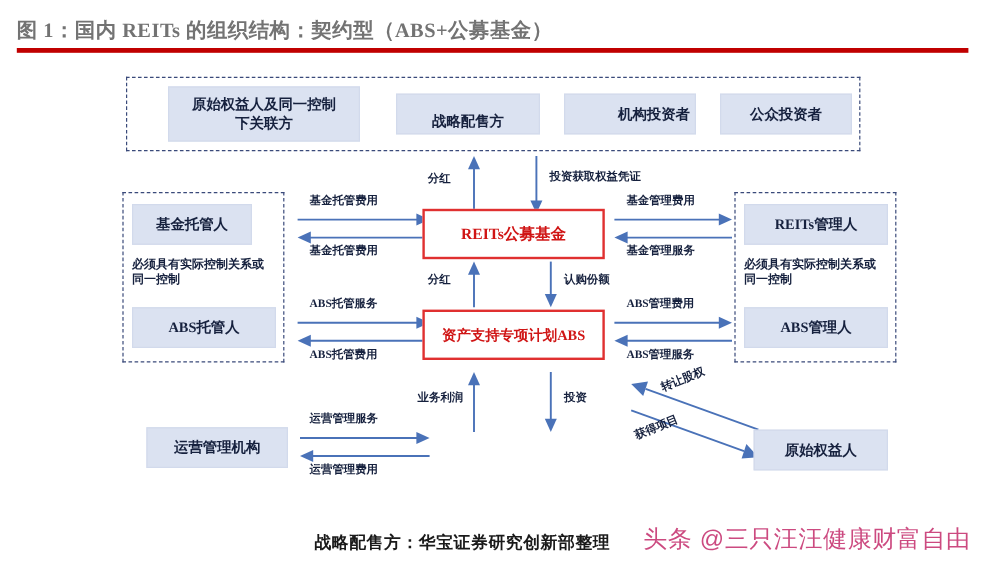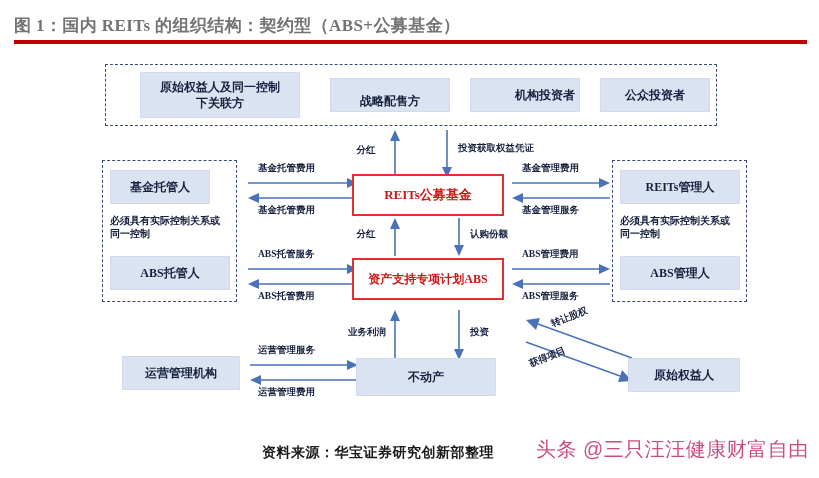--- a/index.html
+++ b/index.html
@@ -278,36 +278,33 @@
     <polygon class="arr-head" points="108,5 97,10 97,0"></polygon>
   </svg>
   <div class="edge-label" style="left:258px; top:298px;">运营管理服务</div>
 
   <svg class="arrow-svg" style="left:250px; top:327px; width:108px; height:10px;" viewBox="0 0 108 10">
     <line class="arr-line" x1="108" y1="5" x2="10" y2="5"></line>
     <polygon class="arr-head" points="0,5 11,10 11,0"></polygon>
   </svg>
   <div class="edge-label" style="left:258px; top:340px;">运营管理费用</div>
 
-  <div class="node" style="left:356px; top:310px; width:140px; height:38px;">
-    <span>不动产</span>
-  </div>
 
   <svg class="arrow-svg" style="left:524px; top:268px; width:110px; height:50px;" viewBox="0 0 110 50">
     <line class="arr-line" x1="108" y1="42" x2="14" y2="8"></line>
     <polygon class="arr-head" points="2,4 16,2 12,14"></polygon>
   </svg>
   <div class="edge-label rot-a" style="left:552px; top:272px;">转让股权</div>
 
   <svg class="arrow-svg" style="left:524px; top:286px; width:110px; height:52px;" viewBox="0 0 110 52">
     <line class="arr-line" x1="2" y1="8" x2="96" y2="42"></line>
     <polygon class="arr-head" points="108,47 94,48 98,36"></polygon>
   </svg>
   <div class="edge-label rot-a" style="left:530px; top:312px;">获得项目</div>
 
   <div class="node" style="left:628px; top:310px; width:112px; height:34px;align-items:center;">
     <span>原始权益人</span>
   </div>
 
 </div>
 
-<div id="source-note">资料来源：华宝证券研究创新部整理</div>
+<div id="source-note">战略配售方：华宝证券研究创新部整理</div>
 <div id="watermark">头条 @三只汪汪健康财富自由</div>
 
 </body></html>

